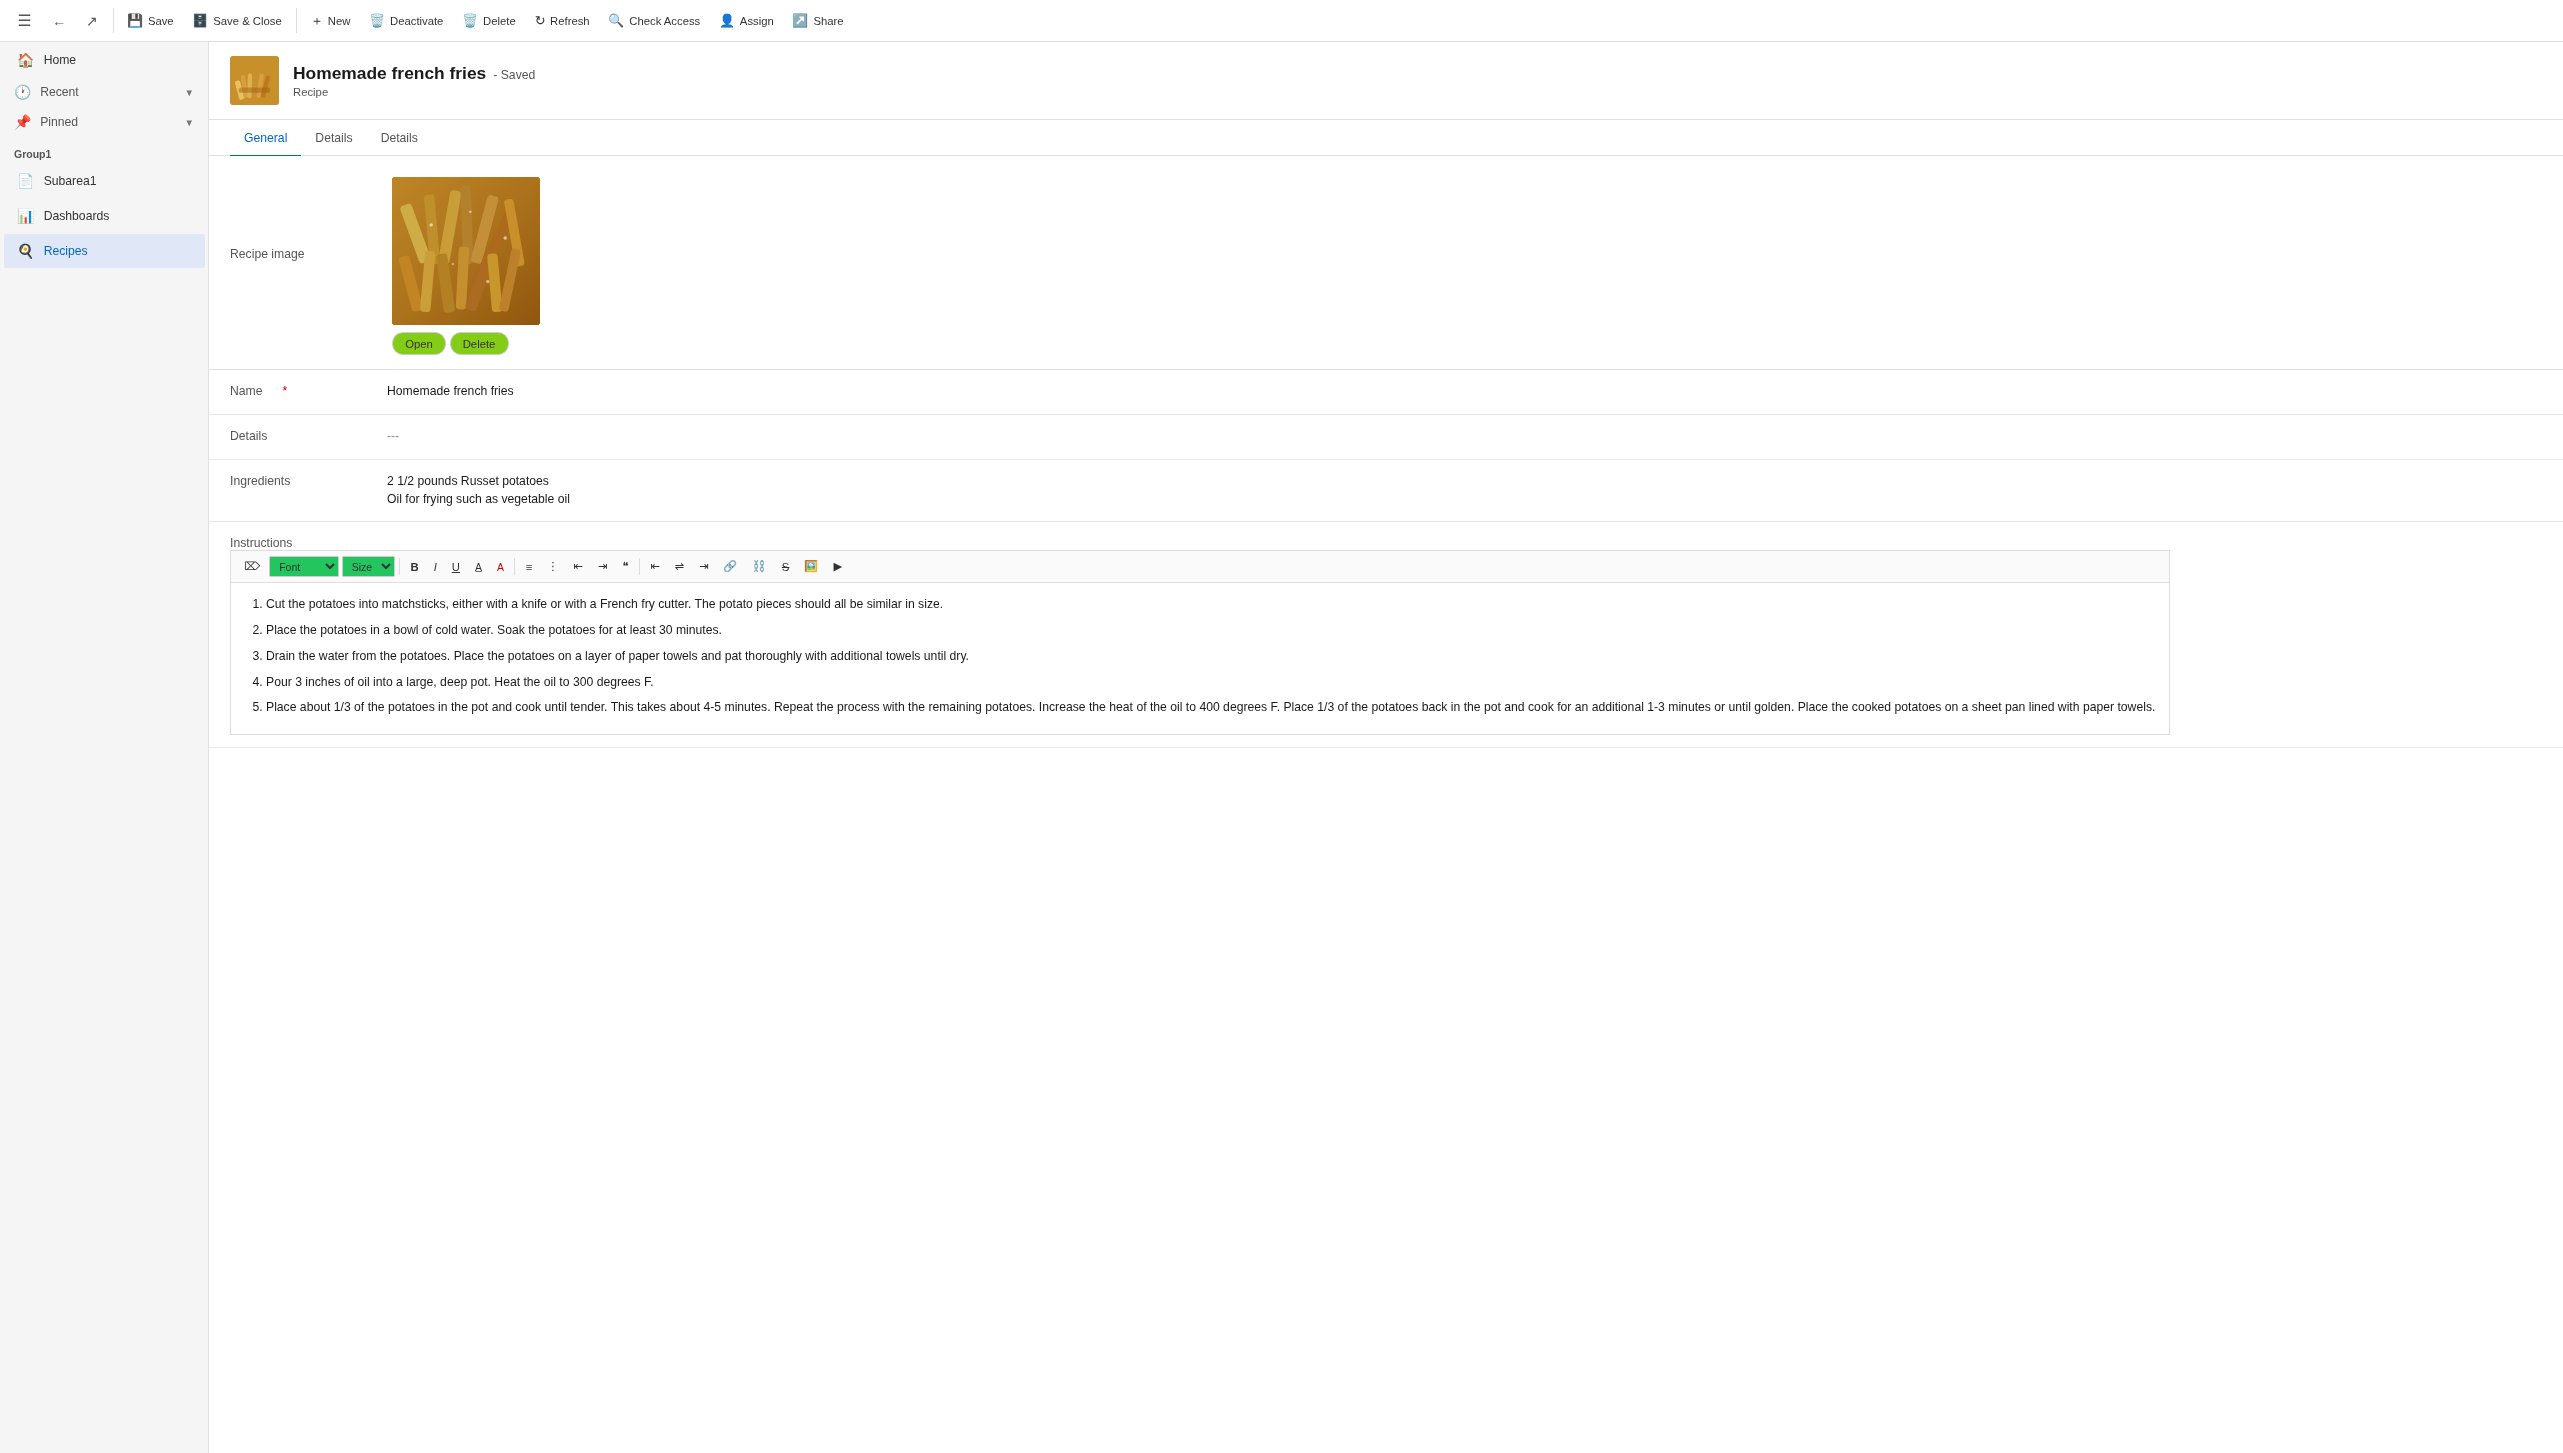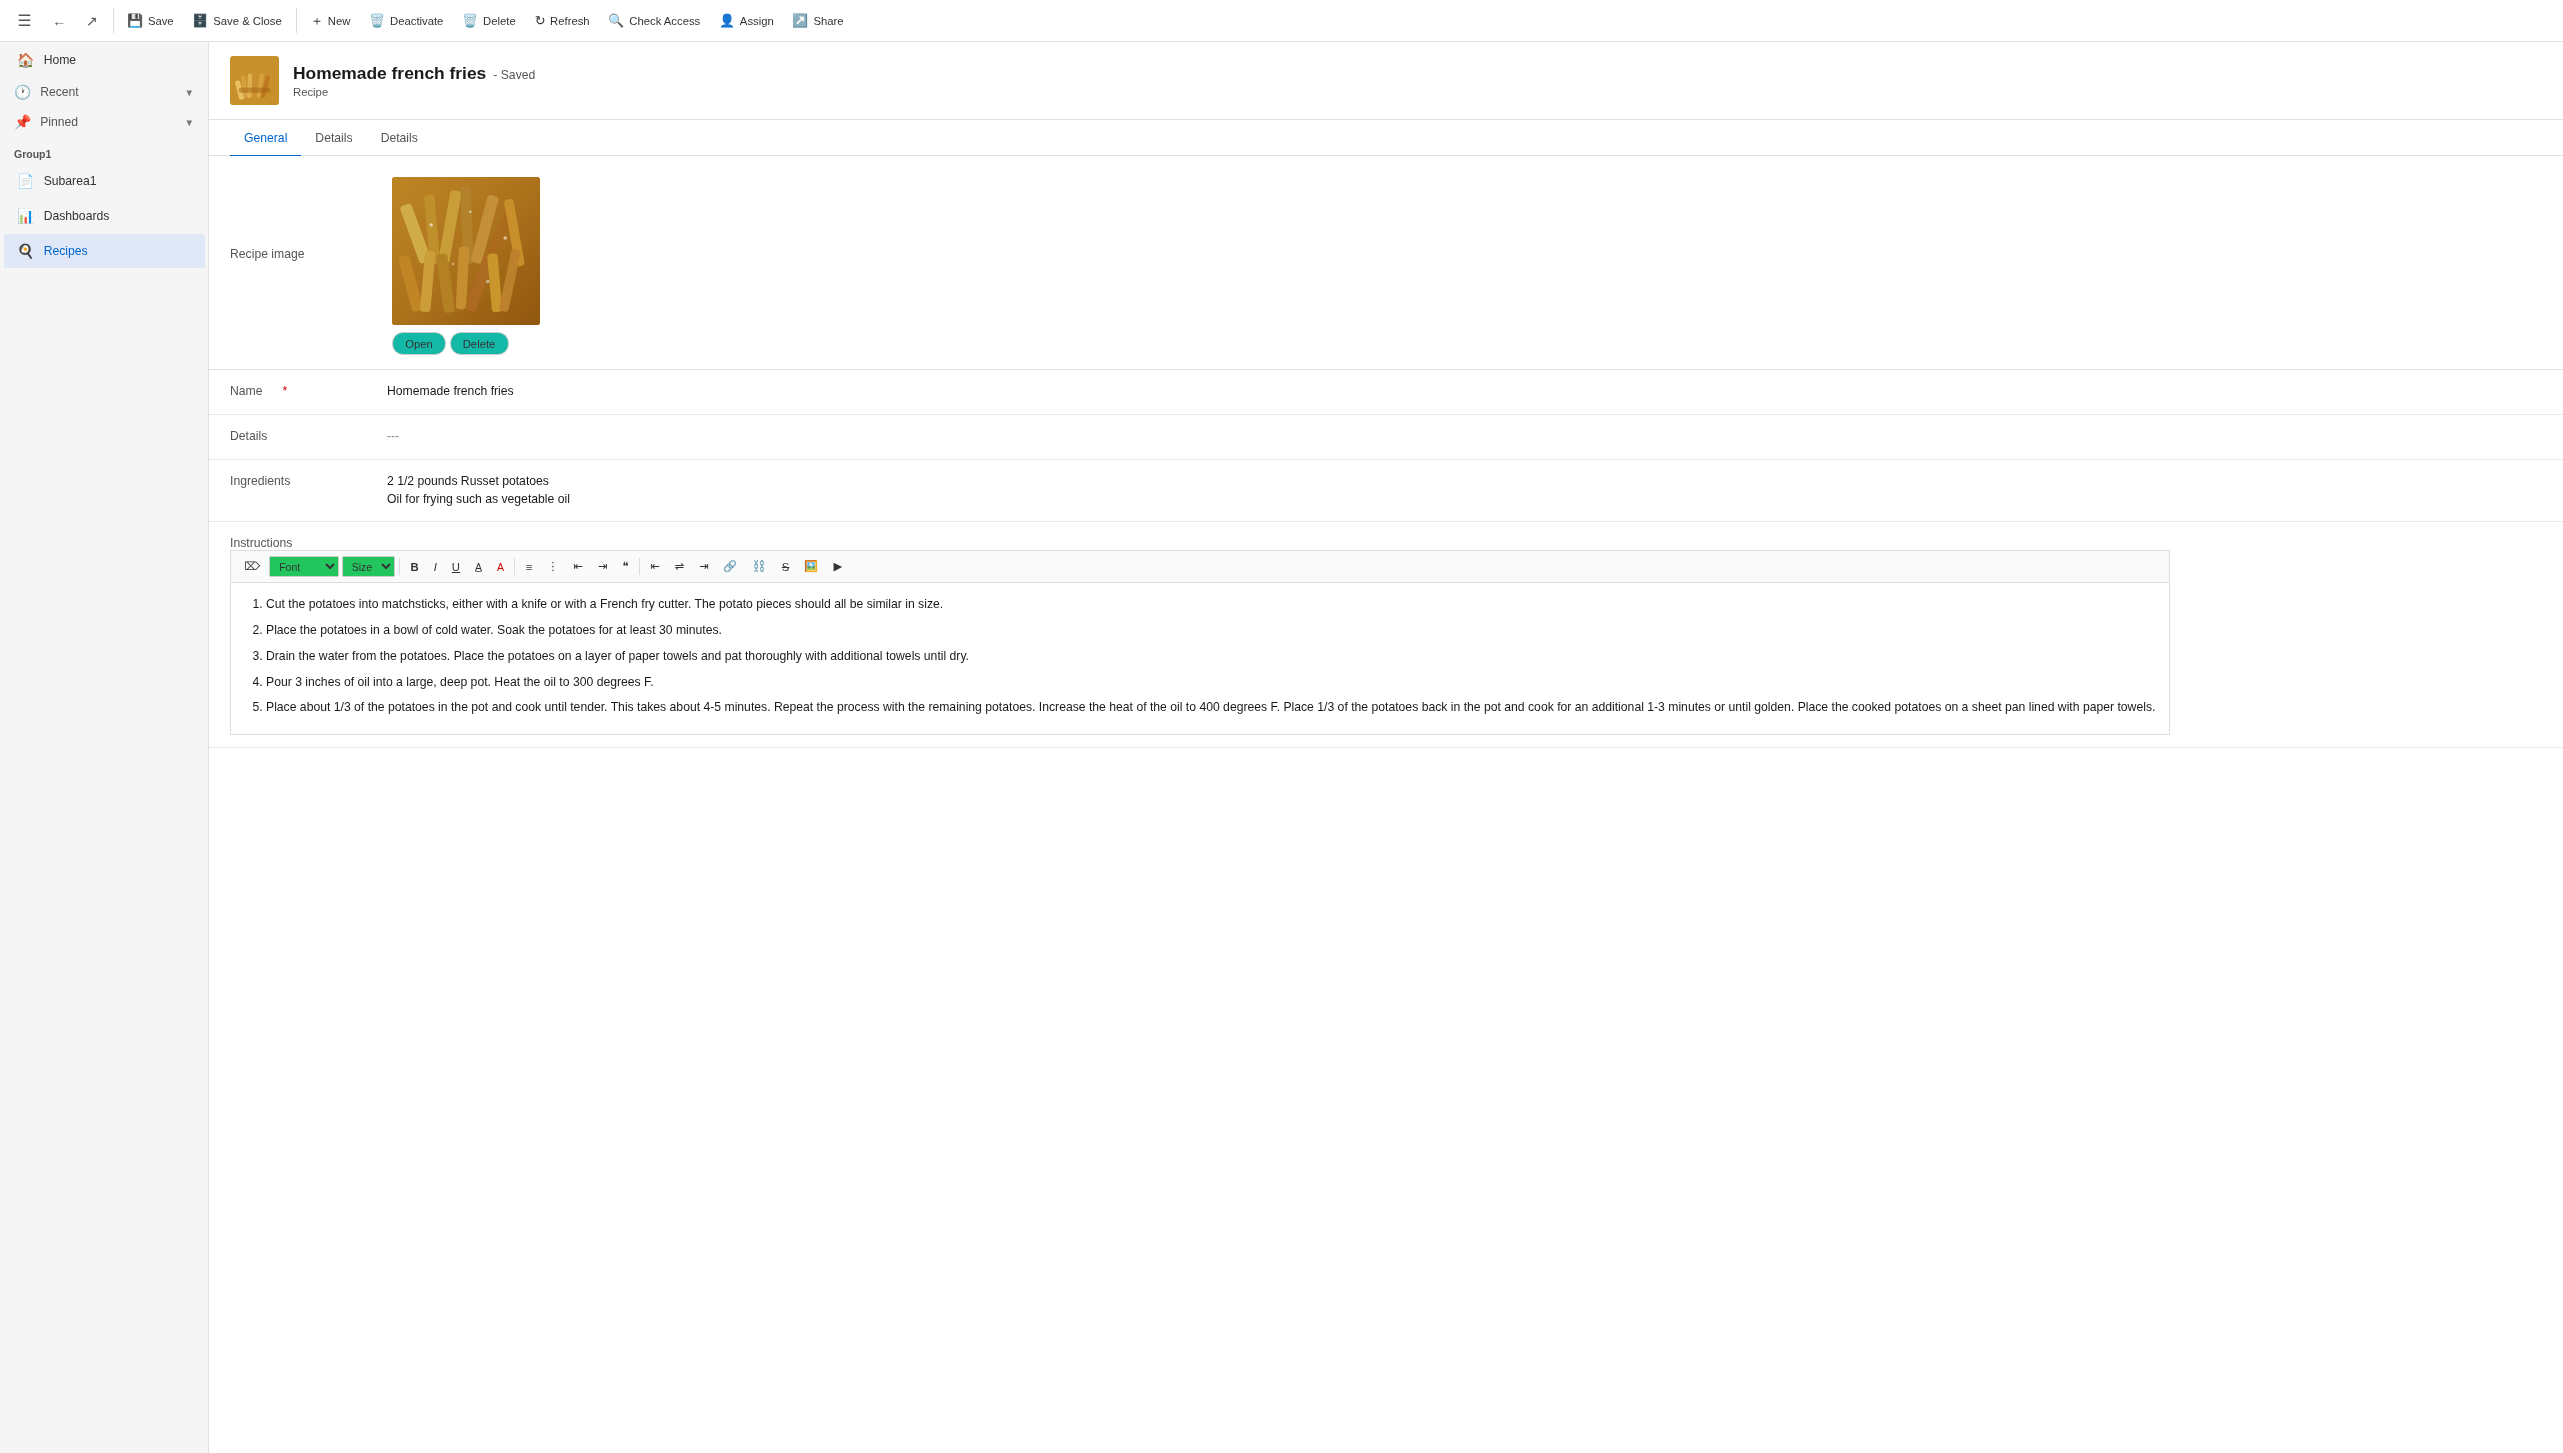--- a/index.html
+++ b/index.html
@@ -184,21 +184,21 @@
       align-items: center;
       justify-content: center;
       position: relative;
       overflow: hidden;
     }
 
     .image-buttons { display: flex; gap: 3.5px; }
     .image-btn {
       padding: 4.4px 12.2px;
       border: 0.9px solid #ccc;
-      background: #14b8a6;
+      background: #84cc16;
       cursor: pointer;
       font-size: 11.3px;
       color: #333;
       border-radius: 11px;
     }
 
     
     .form-row {
       display: flex;
       align-items: flex-start;

